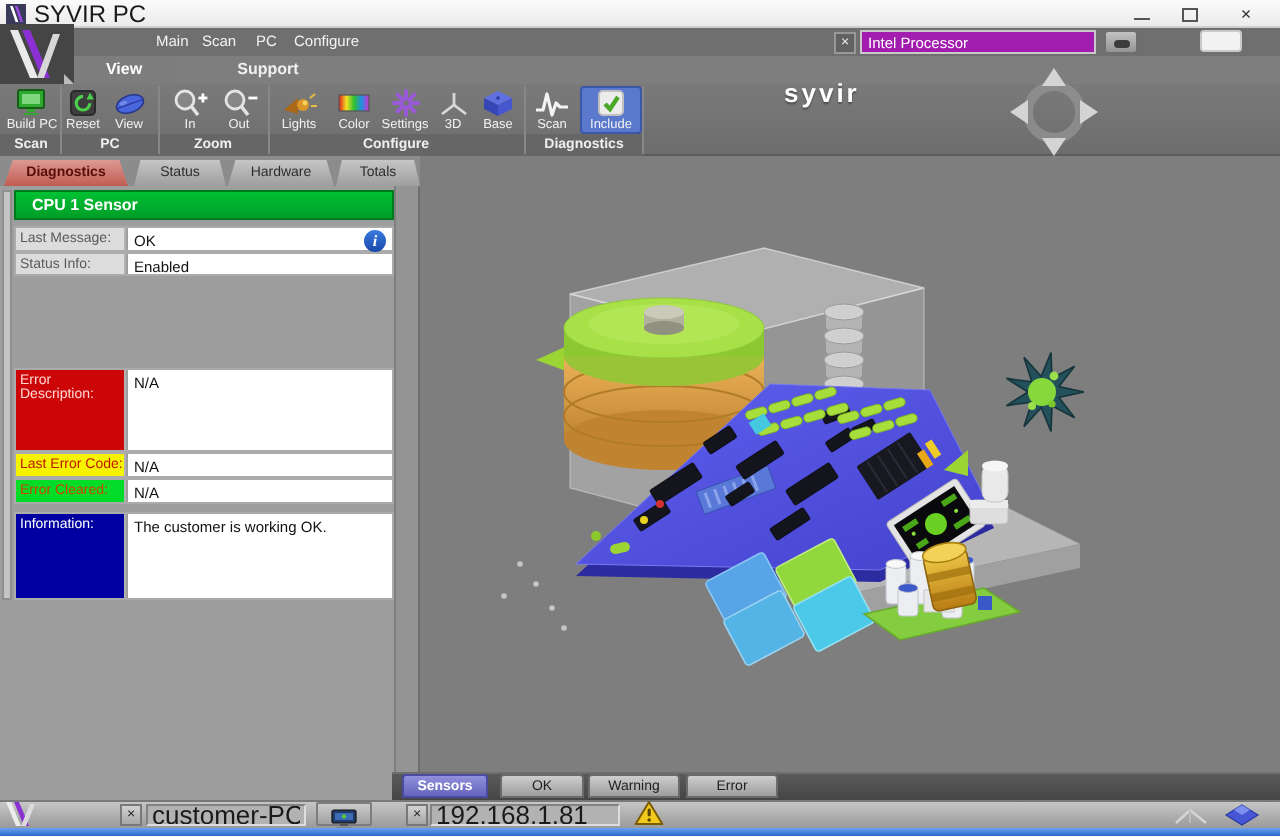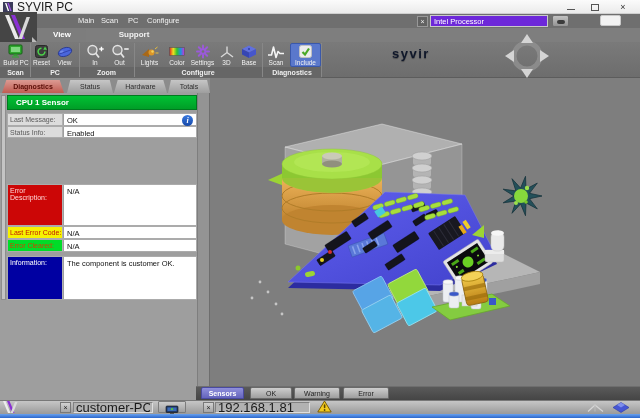--- a/index.html
+++ b/index.html
@@ -11,21 +11,21 @@
 #title-text{position:absolute;left:17px;top:0;height:14px;line-height:14px;font-size:12px;color:#1a1a1a}
 .winbtn{position:absolute;top:1px;width:22px;height:12px;text-align:center;cursor:default}
 #btn-min{left:560px}#btn-max{left:584px}#btn-close{left:608px;width:30px;font-size:9px;line-height:12px;color:#333}
 #btn-min .bar{position:absolute;left:7px;bottom:3px;width:8px;height:1.5px;background:#555}
 #btn-max .box{position:absolute;left:7px;top:2.5px;width:8px;height:7px;border:1px solid #555}
 
 #menubar{position:absolute;left:0;top:14px;width:640px;height:14px;background:#6f6f6f}
 .mitem{position:absolute;top:14px;height:14px;line-height:14px;font-size:7.5px;color:#f2f2f2}
 #mi0{left:78px}#mi1{left:101px}#mi2{left:128px}#mi3{left:147px}
 #proc-clear{position:absolute;left:417px;top:16px;width:11px;height:11px;background:#626262;border:1px solid #989898;color:#eee;font-size:7px;line-height:9px;text-align:center}
-#proc-field{position:absolute;left:430px;top:15px;width:118px;height:12px;background:#6d28d9;border:1px solid #c9c9c9;color:#fff;font-size:7.5px;padding:0 3px;font-family:"Liberation Sans",sans-serif}
+#proc-field{position:absolute;left:430px;top:15px;width:118px;height:12px;background:#a21caf;border:1px solid #c9c9c9;color:#fff;font-size:7.5px;padding:0 3px;font-family:"Liberation Sans",sans-serif}
 #proc-btn{position:absolute;left:552px;top:15px;width:17px;height:12px;background:linear-gradient(#c2c2c2,#949494);border:1px solid #6e6e6e;border-radius:2px}
 #proc-btn span{position:absolute;left:3.5px;top:3.5px;width:8px;height:4px;background:#3c3c3c;border-radius:2px}
 #menubar-blank{position:absolute;left:600px;top:15px;width:21px;height:11px;background:#f2f2f2;border:1px solid #c9c9c9;border-radius:2px}
 
 #vlogo{position:absolute;left:0;top:12px;width:37px;height:30px;z-index:6}
 
 #tab-home{position:absolute;left:38px;top:28px;width:48px;height:14px;background:#7d7d7d;border-radius:3px 3px 0 0;font-size:8px;font-weight:bold;color:#fff;text-align:center;line-height:14px}
 #tab-support{position:absolute;left:106px;top:28px;width:56px;height:14px;font-size:8px;font-weight:bold;color:#f0f0f0;text-align:center;line-height:14px}
 
 #ribbon-bg{position:absolute;left:0;top:42px;width:640px;height:36px;background:linear-gradient(#7a7a7a,#6d6d6d);border-bottom:1px solid #5c5c5c}
@@ -35,21 +35,21 @@
 #gl0{left:0;width:31px}#gl1{left:31px;width:48px}#gl2{left:79px;width:55px}#gl3{left:134px;width:128px}#gl4{left:262px;width:60px}
 .rbtn{position:absolute;top:44px;height:23px;text-align:center;cursor:default}
 .ric{display:block;height:15px}
 .rlb{display:block;font-size:6.5px;color:#f2f2f2;white-space:nowrap}
 #rb-buildpc{left:1px;width:30px}#rb-reset{left:31px;width:21px}#rb-view{left:52px;width:25px}
 #rb-in{left:83px;width:24px}#rb-out{left:107px;width:25px}
 #rb-lights{left:136px;width:27px}#rb-color{left:164px;width:26px}#rb-settings{left:190px;width:25px}
 #rb-3d{left:216px;width:21px}#rb-base{left:237px;width:24px}
 #rb-scan{left:263px;width:26px}
 #rb-include{left:290px;width:31px;background:#5a78cc;border:1px solid #3a58aa;border-radius:2px;top:43px;height:24px}
-#brand{position:absolute;left:392px;top:46px;width:80px;font-size:13px;font-weight:bold;letter-spacing:1.5px;color:#0f172a;text-transform:lowercase;text-shadow:0 1px 1px rgba(0,0,0,.35)}
+#brand{position:absolute;left:392px;top:39px;width:80px;font-size:13px;font-weight:bold;letter-spacing:1.5px;color:#ffffff;text-transform:lowercase;text-shadow:0 1px 1px rgba(0,0,0,.35)}
 #compass{position:absolute;left:503px;top:32px}
 
 #sidetab-strip{position:absolute;left:0;top:78px;width:210px;height:15px;background:#8c8c8c}
 .stab{position:absolute;top:80px;height:13px;font-size:7px;line-height:13px;text-align:center;clip-path:polygon(7% 0,93% 0,100% 100%,0 100%);color:#2c2c2c;background:linear-gradient(#c6c6c6,#9e9e9e);cursor:default}
 #stab0{left:2px;width:62px;background:linear-gradient(#dc9a92,#c05c52);color:#5a0d06;font-weight:bold}
 #stab1{left:67px;width:46px}#stab2{left:114px;width:53px}#stab3{left:168px;width:42px}
 #sidebar{position:absolute;left:0;top:93px;width:210px;height:307px;background:#9e9e9e;border-right:1px solid #6e6e6e}
 #side-leftstrip{position:absolute;left:1px;top:2px;width:5px;height:205px;background:#c4c4c4;border:1px solid #8e8e8e}
 #side-scroll{position:absolute;left:197px;top:0;width:12px;height:307px;background:#949494;border-left:1px solid #7e7e7e}
 #shead{position:absolute;left:7px;top:2px;width:190px;height:15px;background:linear-gradient(#00c133,#009e27);border:1px solid #007a1e;color:#fff;font-size:8px;font-weight:bold;line-height:13px;padding-left:8px}
@@ -289,21 +289,21 @@
     <div class="trow r4">
       <div class="tlab lab-yellow">Last Error Code:</div>
       <div class="tval">N/A</div>
     </div>
     <div class="trow r5">
       <div class="tlab lab-green">Error Cleared:</div>
       <div class="tval">N/A</div>
     </div>
     <div class="trow r6">
       <div class="tlab lab-blue">Information:</div>
-      <div class="tval">The component is customer OK.</div>
+      <div class="tval">The customer is working OK.</div>
     </div>
   </div>
 
   <div id="viewport">
     <svg width="430" height="308" viewBox="0 0 430 308">
       <defs>
         <linearGradient id="gBoard" x1="0" y1="0" x2="1" y2="1">
             <stop offset="0" stop-color="#6060f0"></stop>
             <stop offset="1" stop-color="#4242cc"></stop>
           </linearGradient>

